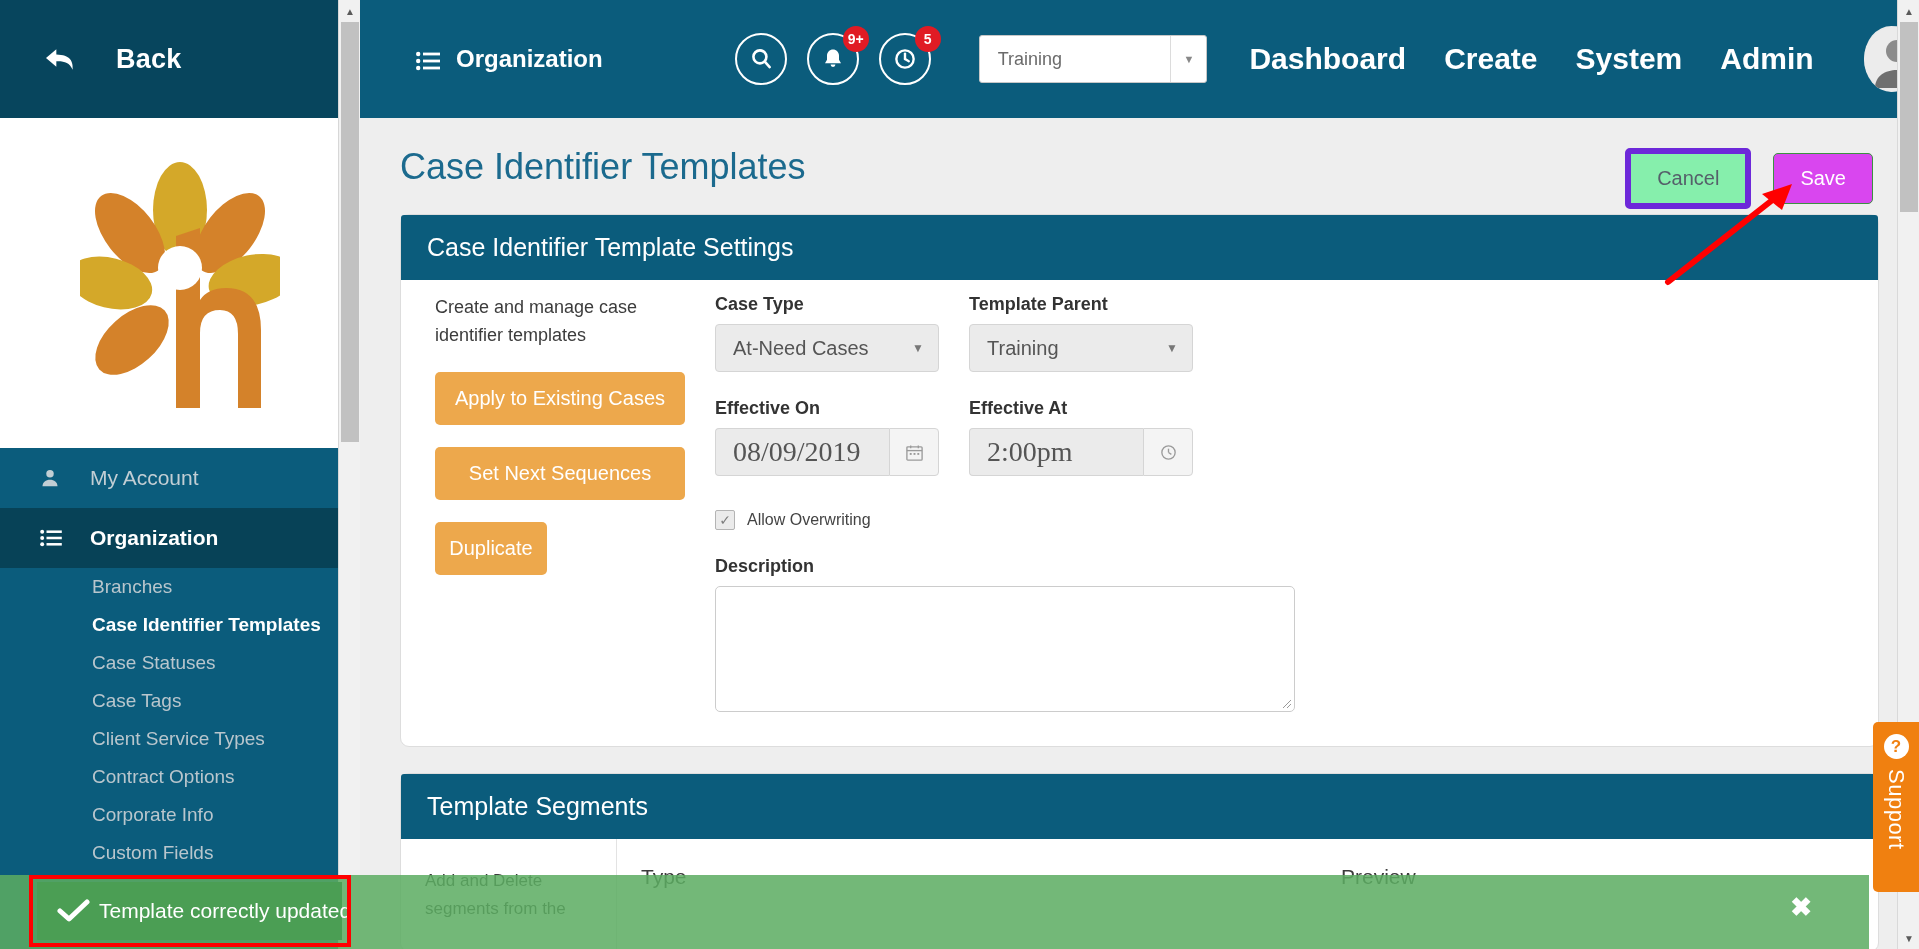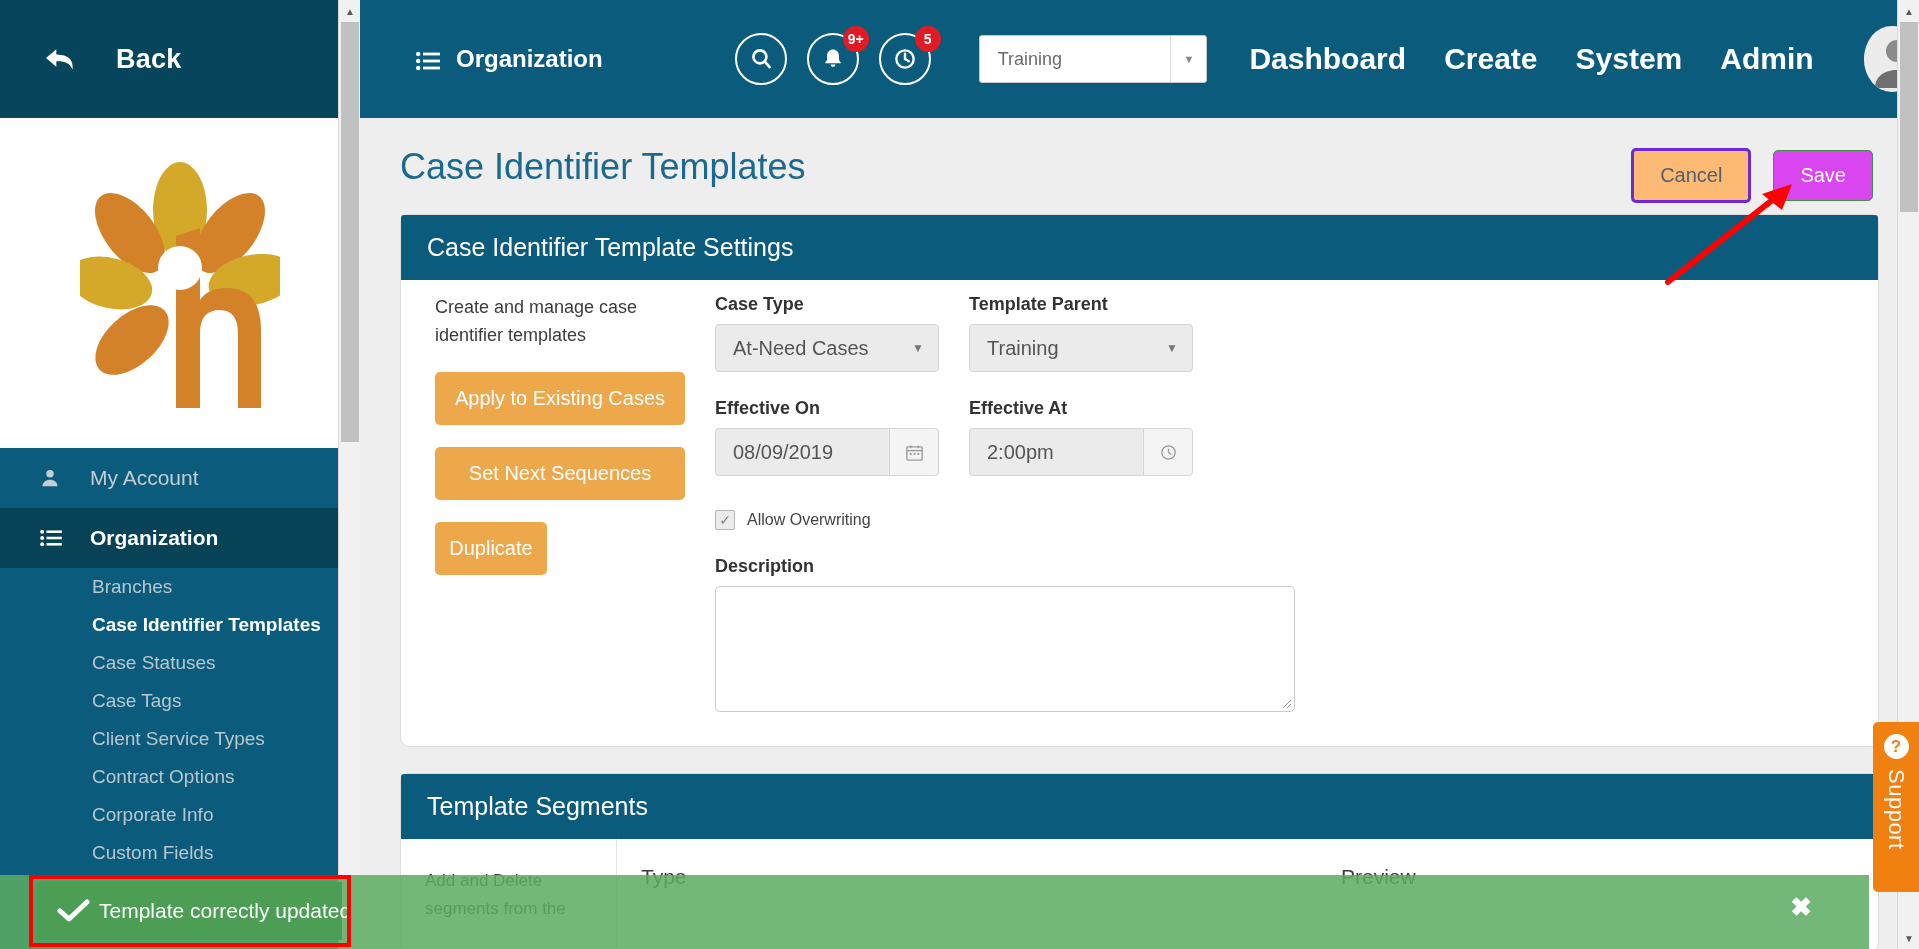--- a/index.html
+++ b/index.html
@@ -185,22 +185,22 @@
     display: flex; align-items: center;
   }
   .btn {
     border-radius: 5px;
     font-size: 20px;
     padding: 13px 26px;
     cursor: pointer;
     display: inline-block;
   }
   #cancel-btn {
-    background: #fdba74;
-    border: 3px solid #6d28d9;
+    background: #86efac;
+    border: 6px solid #6d28d9;
     color: #55606a;
   }
   #save-btn {
     background: #d946ef;
     border: 1px solid #3c9142;
     color: #ffffff;
     margin-left: 22px;
   }
 
   .panel {
@@ -259,21 +259,21 @@
     display: flex; width: 224px; height: 48px;
   }
   .input-group .inp {
     flex: 1;
     background: #ebebeb;
     border: 1px solid #d5d5d5;
     border-right: none;
     border-radius: 4px 0 0 4px;
     display: flex; align-items: center;
     padding-left: 17px;
-    font-size: 20px; color: #555555;
+    font-size: 28px; color: #555555; font-family: Liberation Serif, serif;
   }
   .input-group .addon {
     width: 50px;
     background: #f4f4f4;
     border: 1px solid #d5d5d5;
     border-radius: 0 4px 4px 0;
     display: flex; align-items: center; justify-content: center;
     color: #9a9a9a;
   }
   .checkrow { display: flex; align-items: center; margin: 6px 0 26px 0; }

